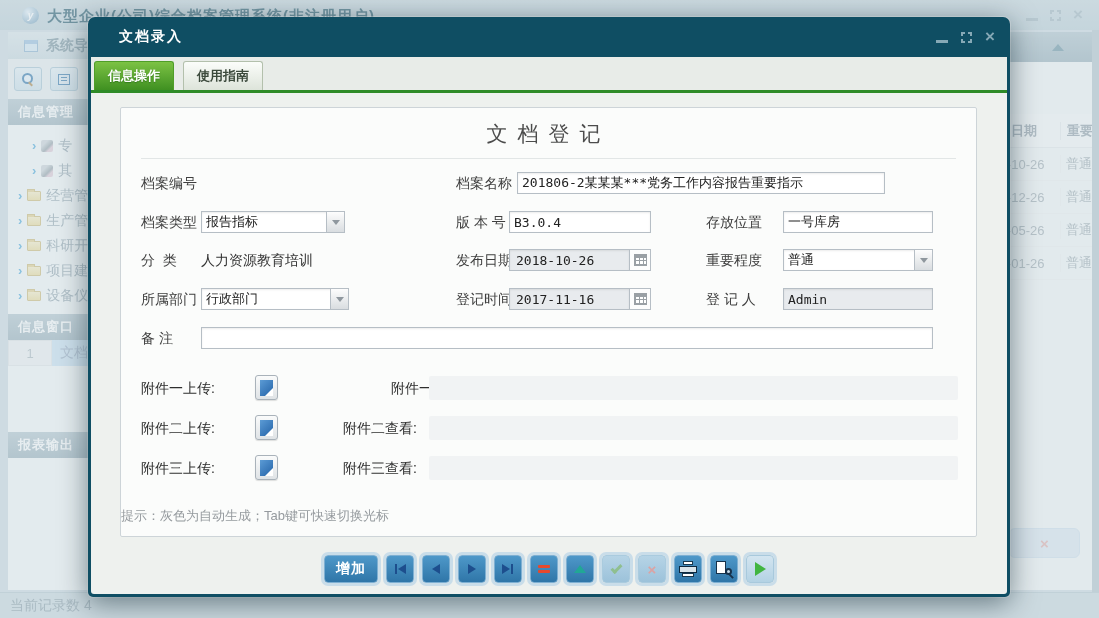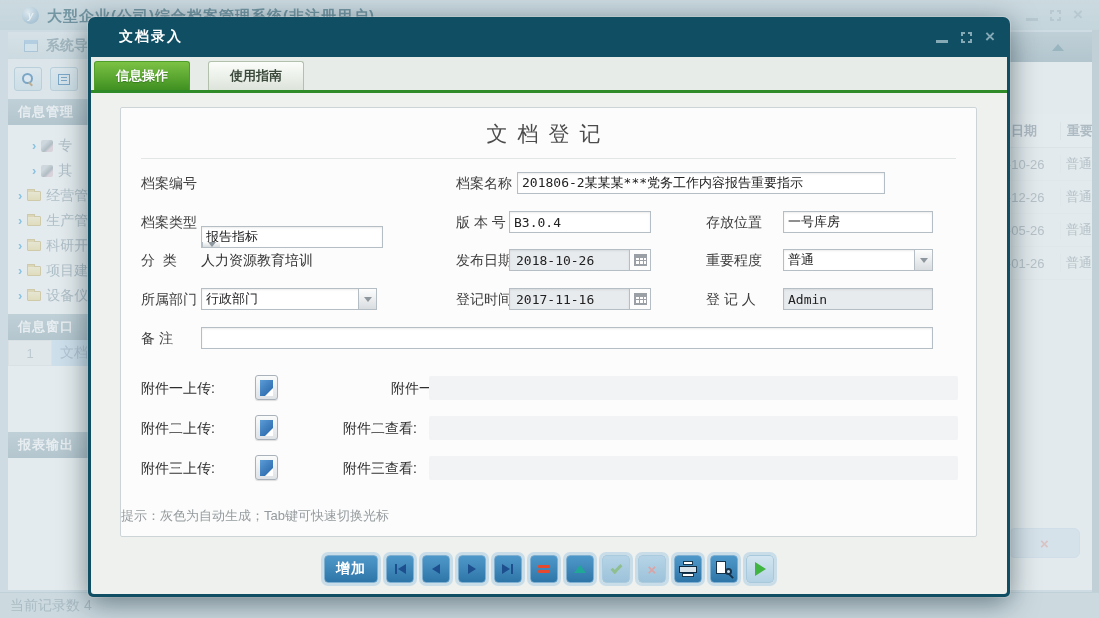--- a/index.html
+++ b/index.html
@@ -80,21 +80,21 @@
 
   
   .modal { position:absolute; left:88px; top:17px; width:922px; height:580px; background:#0f4e63;
            border-radius:7px 7px 5px 5px; padding:0 3px 3px; box-shadow:0 6px 28px rgba(0,25,35,.5), 0 0 0 1px rgba(255,255,255,.35); }
   .mtitle { height:40px; display:flex; align-items:center; --tb:#0f4e63; }
   .mtitle .txt { padding-left:28px; color:#ffffff; font-weight:bold; font-size:14px; letter-spacing:2px; }
   .mcontrols { margin-left:auto; display:flex; gap:13px; align-items:center; padding-right:12px; color:#86a9b6; }
   .mbody { height:537px; background:#eef1ee; border-radius:0 0 3px 3px; position:relative; overflow:hidden; }
 
   .tabstrip { height:36px; background:#e8ece8; display:flex; align-items:flex-end; padding-left:3px; border-bottom:3px solid #2e8b27; }
-  .tab { height:29px; padding:0 21px; display:flex; align-items:center; font-size:13px; font-weight:bold; border-radius:3px 3px 0 0; margin-right:18px; }
+  .tab { height:29px; padding:0 13px; display:flex; align-items:center; font-size:13px; font-weight:bold; border-radius:3px 3px 0 0; margin-right:9px; }
   .tab.active { background:linear-gradient(#7cc244,#3f9021); color:#fff; border:1px solid #4f9e28; border-bottom:none; text-shadow:0 1px 1px rgba(0,60,0,.35); }
   .tab.inactive { background:linear-gradient(#fbfdfa,#dde4da); color:#3c4a3c; border:1px solid #b3c0ac; border-bottom:none; }
 
   .mcontent { position:absolute; left:0; right:0; top:39px; bottom:0; }
   .formpanel { position:absolute; left:29px; top:11px; width:857px; height:430px; background:#fbfcfb; border:1px solid #cdd4d8; border-radius:2px; }
   .ftitle { position:absolute; top:12px; left:0; right:0; text-align:center; font-size:21px; color:#4c4c4c; letter-spacing:10px; }
   .fhr { position:absolute; top:50px; left:20px; right:20px; height:1px; background:#e2e6e6; }
 
   .lbl { position:absolute; height:22px; line-height:22px; font-size:14px; color:#3f3f3f; white-space:pre; }
   .plain { position:absolute; height:22px; line-height:22px; font-size:14px; color:#333; }
@@ -277,21 +277,21 @@
     <div class="mcontent">
       <div class="formpanel">
         <div class="ftitle">文档登记</div>
         <div class="fhr"></div>
 
         <span class="lbl" style="left:20px;top:64px;">档案编号</span>
         <span class="lbl" style="left:335px;top:64px;">档案名称</span>
         <input class="inp" style="left: 396px; top: 64px; width: 368px;" value="201806-2某某某***党务工作内容报告重要指示">
 
         <span class="lbl" style="left:20px;top:103px;">档案类型</span>
-        <div class="combo" style="left:80px;top:118px;width:182px;flex-direction:column;">
+        <div class="combo" style="left:80px;top:103px;width:144px;">
           <span class="val">报告指标</span>
           <span class="arr">
               <span class="dar"></span>
             </span>
         </div>
         <span class="lbl" style="left:335px;top:103px;">版 本 号</span>
         <input class="inp" style="left: 388px; top: 103px; width: 142px;" value="B3.0.4">
         <span class="lbl" style="left:585px;top:103px;">存放位置</span>
         <input class="inp" style="left: 662px; top: 103px; width: 150px;" value="一号库房">
 
@@ -306,21 +306,21 @@
         </div>
         <span class="lbl" style="left:585px;top:141px;">重要程度</span>
         <div class="combo" style="left:662px;top:141px;width:150px;">
           <span class="val">普通</span>
           <span class="arr">
               <span class="dar"></span>
             </span>
         </div>
 
         <span class="lbl" style="left:20px;top:180px;">所属部门</span>
-        <div class="combo" style="left:80px;top:180px;width:176px;">
+        <div class="combo" style="left:80px;top:180px;width:148px;">
           <span class="val">行政部门</span>
           <span class="arr">
               <span class="dar"></span>
             </span>
         </div>
         <span class="lbl" style="left:335px;top:180px;">登记时间</span>
         <div class="datewrap" style="left:388px;top:180px;">
           <input class="dinp" value="2017-11-16" style="">
           <span class="calbtn">
               <span class="cal"></span>

